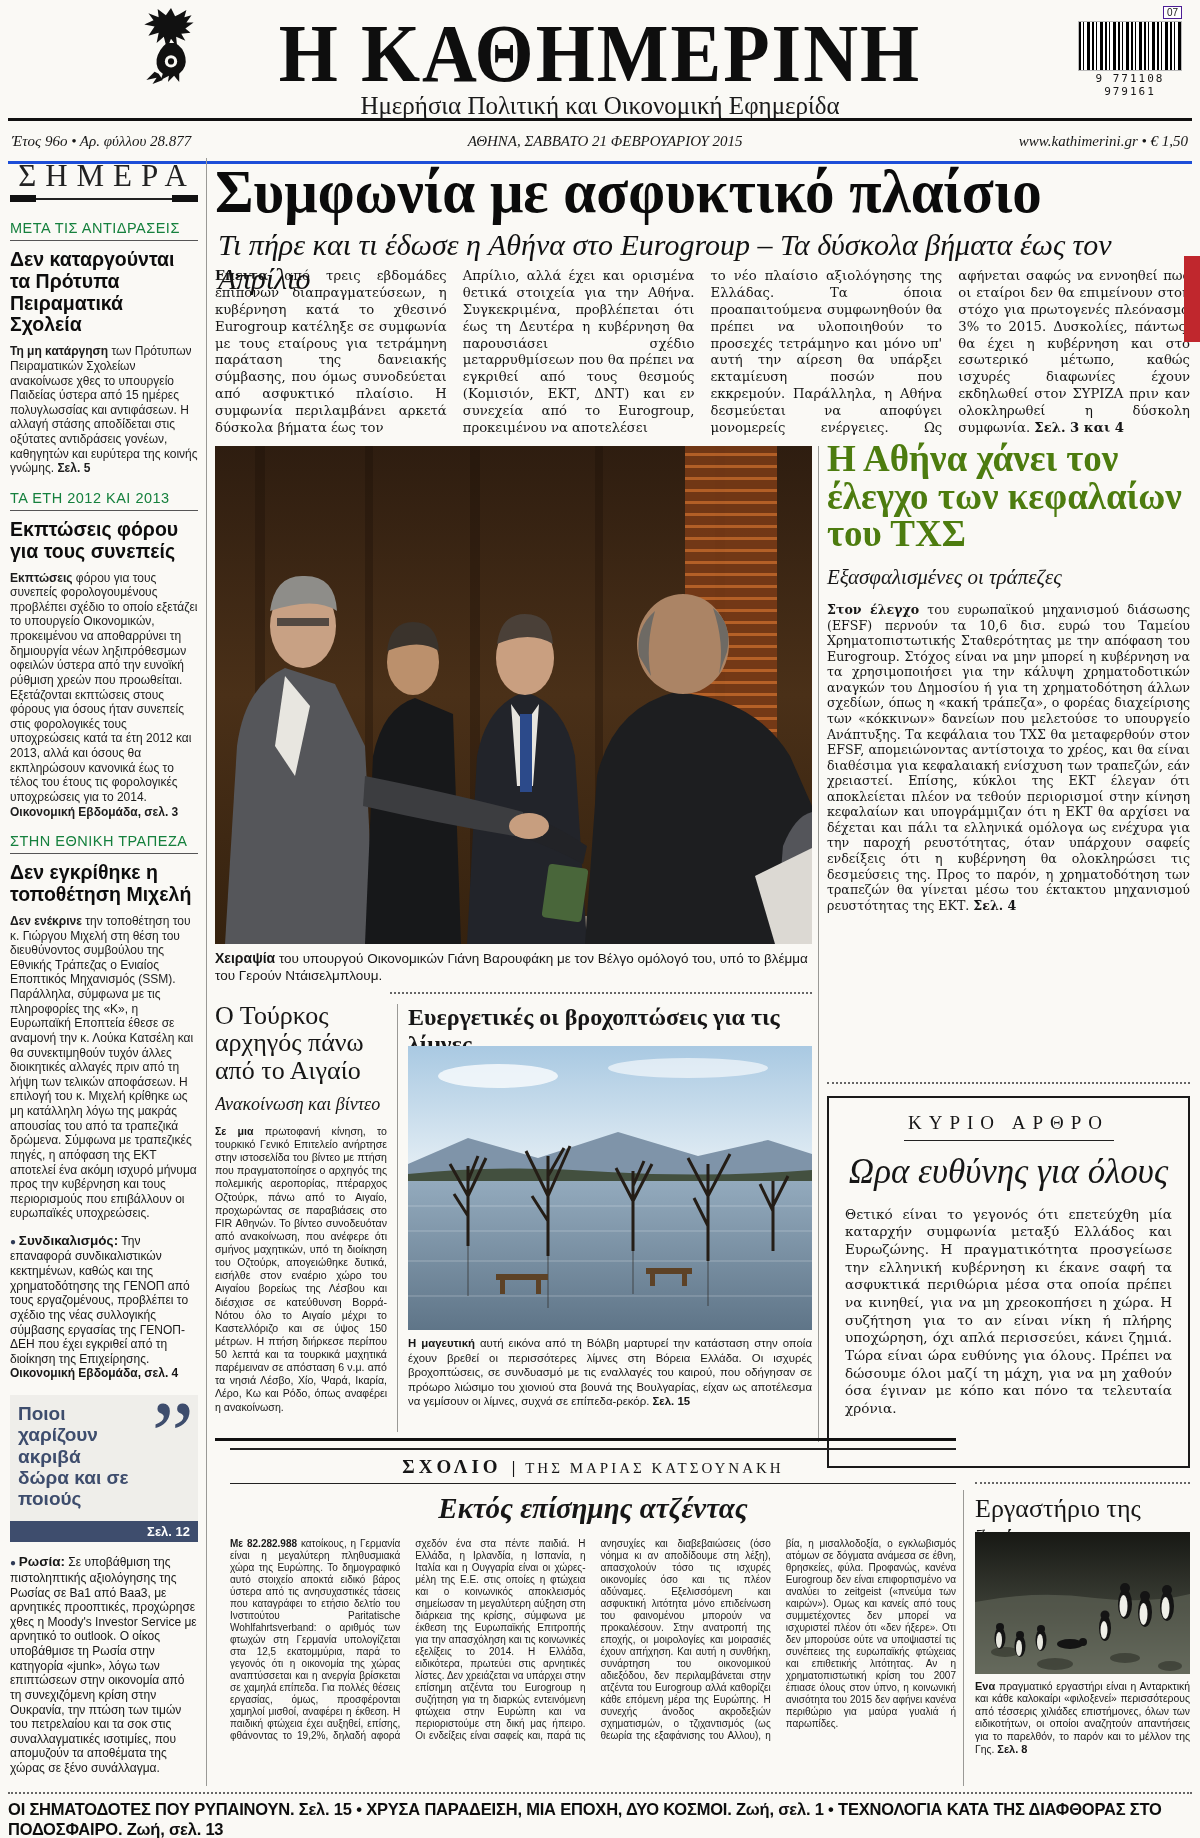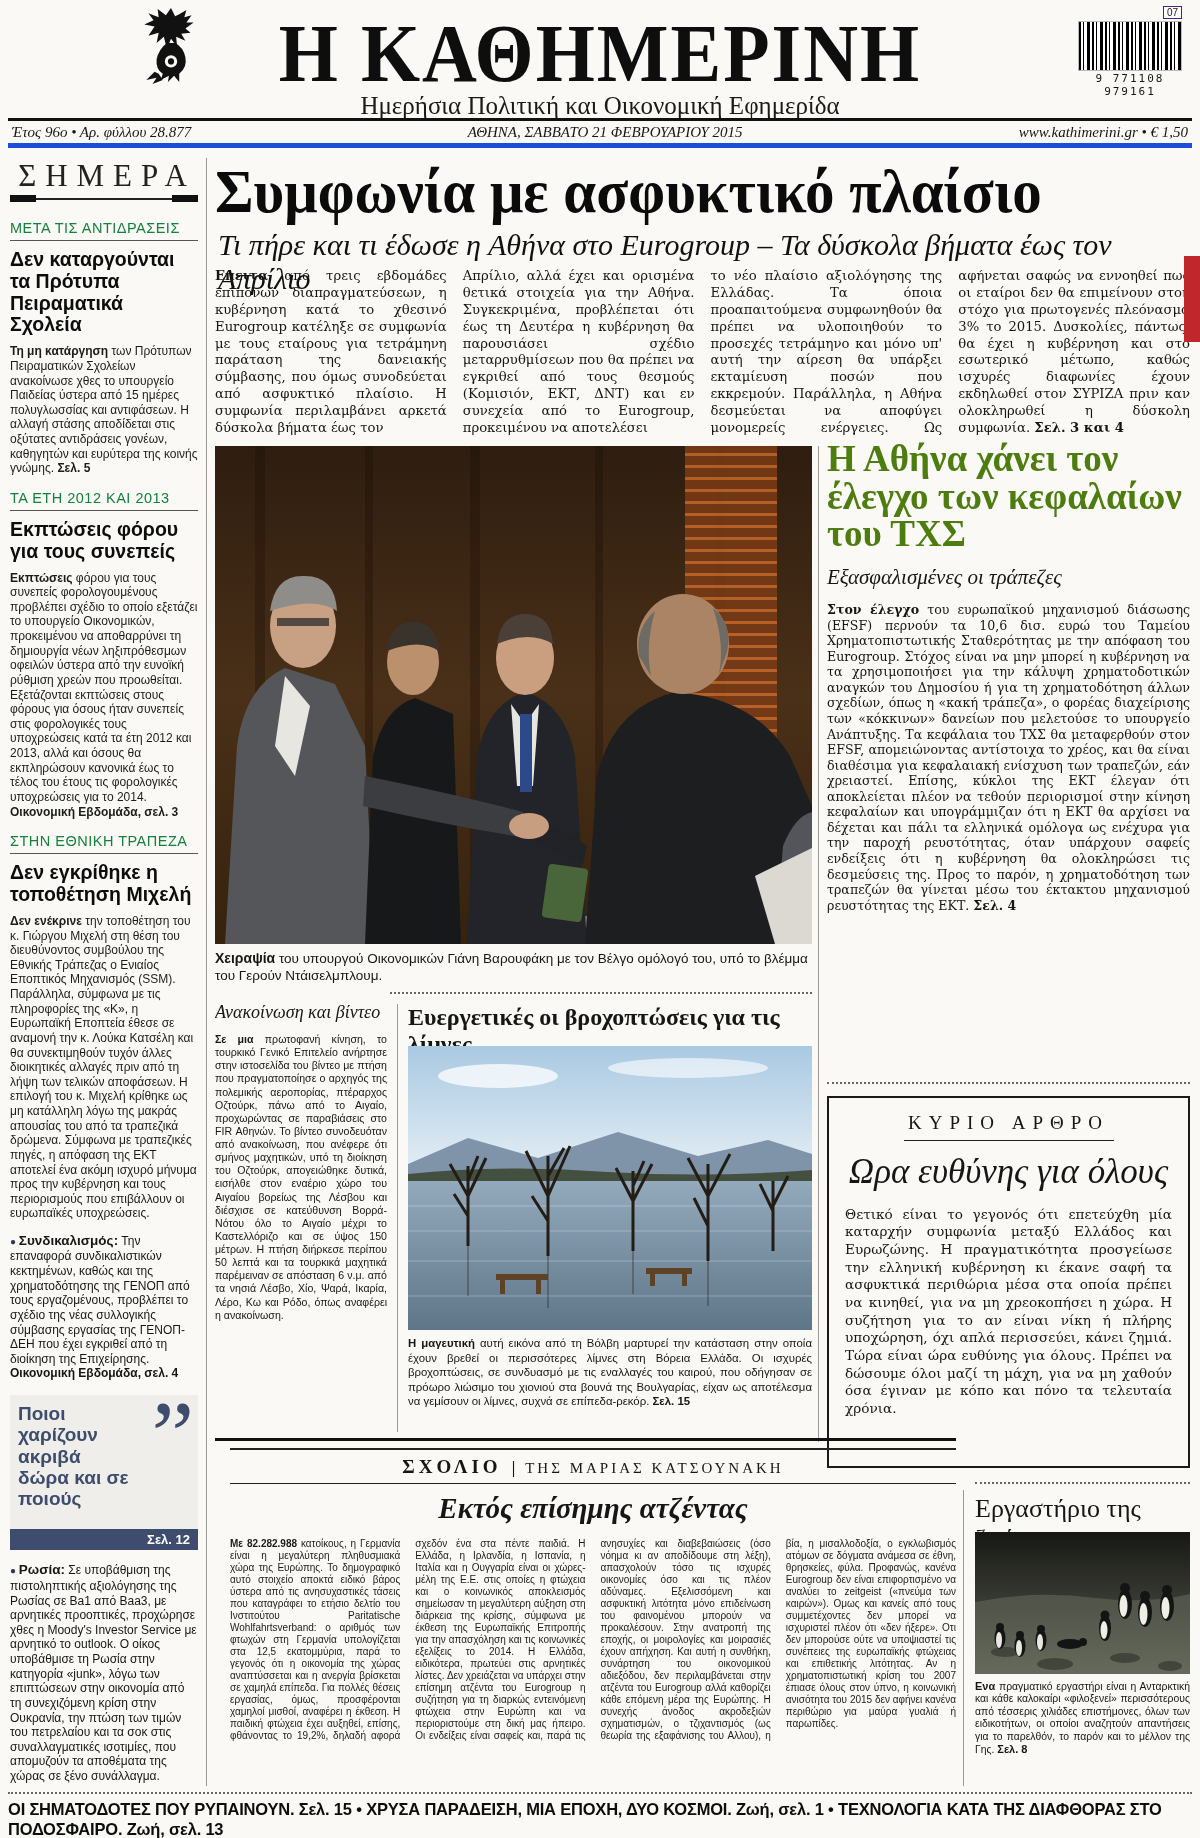--- a/index.html
+++ b/index.html
@@ -27,22 +27,22 @@
   .barcode-issue { font-size:10px; text-align:right; padding-right:2px; border:1px solid #4c1d95; display:inline-block; float:right; padding:0 3px; margin-bottom:2px; background:#fff; }
   .barcode {
     clear:both; height:50px; background:
       repeating-linear-gradient(90deg,#000 0 2px,#fff 2px 4px,#000 4px 5px,#fff 5px 8px,#000 8px 11px,#fff 11px 13px);
     border:1px solid #bbb; background-color:#fff;
   }
   .barcode-num { font-size:11px; letter-spacing:2px; margin-top:1px; font-family:"DejaVu Sans Mono", monospace; }
 
   
   .dateline {
-    left:8px; right:8px; top:118px; height:30px;
-    border-top:3px solid #111; border-bottom:5px solid #1d4ed8;
+    left:8px; right:8px; top:118px; height:46px;
+    border-top:3px solid #111; border-bottom:3px solid #1d4ed8;
     display:flex; align-items:center; justify-content:space-between;
     font-family:"Liberation Serif", serif; font-style:italic; font-size:15px;
     padding:0 4px;
   }
   .dateline .center { font-style:italic; }
 
   
   .vrule { width:1px; background:#9a9a96; }
   .dotted { border-top:2px dotted #666; height:0; }
   .strong-rule { height:3px; background:#111; }
@@ -68,21 +68,21 @@
   .bullet { margin-top:12px; font-size:12px; line-height:1.22; }
   .bullet .blabel { font-weight:bold; font-size:13.5px; }
   .bullet .blabel::before { content:"● "; color:#2e3a55; font-size:10px; }
   .promo {
     margin-top:14px; background:#efeeea; padding:8px 8px 0 8px; position:relative;
   }
   .promo-text { color:#3e4d6d; font-weight:bold; font-size:19px; line-height:1.12; width:118px; }
   .quote-glyph { position:absolute; right:4px; top:-8px; color:#3e4d6d;
     font-family:"Liberation Serif", serif; font-size:96px; line-height:1; }
   .quote-glyph::before { content:"\201D"; }
-  .promo-bar { margin:20px -8px 0 -8px; background:#3e4d6d; color:#fff; font-weight:bold;
+  .promo-bar { margin:12px -8px 0 -8px; background:#3e4d6d; color:#fff; font-weight:bold;
     font-size:13px; text-align:right; padding:3px 8px; }
 
   
   .h1 {
     left:215px; top:156px; width:975px;
     font-family:"Liberation Serif", serif; font-weight:bold; font-size:59px;
     transform:scaleY(1.04); transform-origin:top left; white-space:nowrap;
     color:#0b0b0b;
   }
   .deck {
@@ -307,20 +307,21 @@
     <div class="txs-head">Η Αθήνα χάνει τον έλεγχο των κεφαλαίων του ΤΧΣ</div>
     <div class="txs-sub">Εξασφαλισμένες οι τράπεζες</div>
     <div class="txs-body">
       <b>Στον έλεγχο</b><span> του ευρωπαϊκού μηχανισμού διάσωσης (EFSF) περνούν τα 10,6 δισ. ευρώ του Ταμείου Χρηματοπιστωτικής Σταθερότητας με την απόφαση του Eurogroup. Στόχος είναι να μην μπορεί η κυβέρνηση να τα χρησιμοποιήσει για την κάλυψη χρηματοδοτικών αναγκών του Δημοσίου ή για τη χρηματοδότηση άλλων σχεδίων, όπως η «κακή τράπεζα», ο φορέας διαχείρισης των «κόκκινων» δανείων που μελετούσε το υπουργείο Ανάπτυξης. Τα κεφάλαια του ΤΧΣ θα μεταφερθούν στον EFSF, απομειώνοντας αντίστοιχα το χρέος, και θα είναι διαθέσιμα για κεφαλαιακή ενίσχυση των τραπεζών, εάν χρειαστεί. Επίσης, κύκλοι της ΕΚΤ έλεγαν ότι αποκλείεται πλέον να τεθούν περιορισμοί στην κίνηση κεφαλαίων και υπογράμμιζαν ότι η ΕΚΤ θα αρχίσει να δέχεται και πάλι τα ελληνικά ομόλογα ως ενέχυρα για την παροχή ρευστότητας, όταν υπάρχουν σαφείς ενδείξεις ότι η κυβέρνηση θα ολοκληρώσει τις δεσμεύσεις της. Προς το παρόν, η χρηματοδότηση των τραπεζών θα γίνεται μέσω του έκτακτου μηχανισμού ρευστότητας της ΕΚΤ. </span><b class="pg">Σελ. 4</b>
     </div>
   </div>
 
   <div class="abs dotted" style="left:827px; top:1082px; width:363px;"></div>
 
   <div class="abs" id="turk">
+    <div class="turk-head">Ο Τούρκος αρχηγός πάνω από το Αιγαίο</div>
     <div class="turk-sub">Ανακοίνωση και βίντεο</div>
     <div class="turk-body">
       <b>Σε μια</b><span> πρωτοφανή κίνηση, το τουρκικό Γενικό Επιτελείο ανήρτησε στην ιστοσελίδα του βίντεο με πτήση που πραγματοποίησε ο αρχηγός της πολεμικής αεροπορίας, πτέραρχος Οζτούρκ, πάνω από το Αιγαίο, προχωρώντας σε παραβιάσεις στο FIR Αθηνών. Το βίντεο συνοδευόταν από ανακοίνωση, που ανέφερε ότι σμήνος μαχητικών, υπό τη διοίκηση του Οζτούρκ, απογειώθηκε δυτικά, εισήλθε στον εναέριο χώρο του Αιγαίου βορείως της Λέσβου και διέσχισε σε κατεύθυνση Βορρά-Νότου όλο το Αιγαίο μέχρι το Καστελλόριζο και σε ύψος 150 μέτρων. Η πτήση διήρκεσε περίπου 50 λεπτά και τα τουρκικά μαχητικά παρέμειναν σε απόσταση 6 ν.μ. από τα νησιά Λέσβο, Χίο, Ψαρά, Ικαρία, Λέρο, Κω και Ρόδο, όπως αναφέρει η ανακοίνωση.</span>
     </div>
   </div>
 
   <div class="abs vrule" style="left:397px; top:1004px; height:428px;"></div>
 
   <div class="abs" id="lakes-head">Ευεργετικές οι βροχοπτώσεις για τις λίμνες</div>
 

